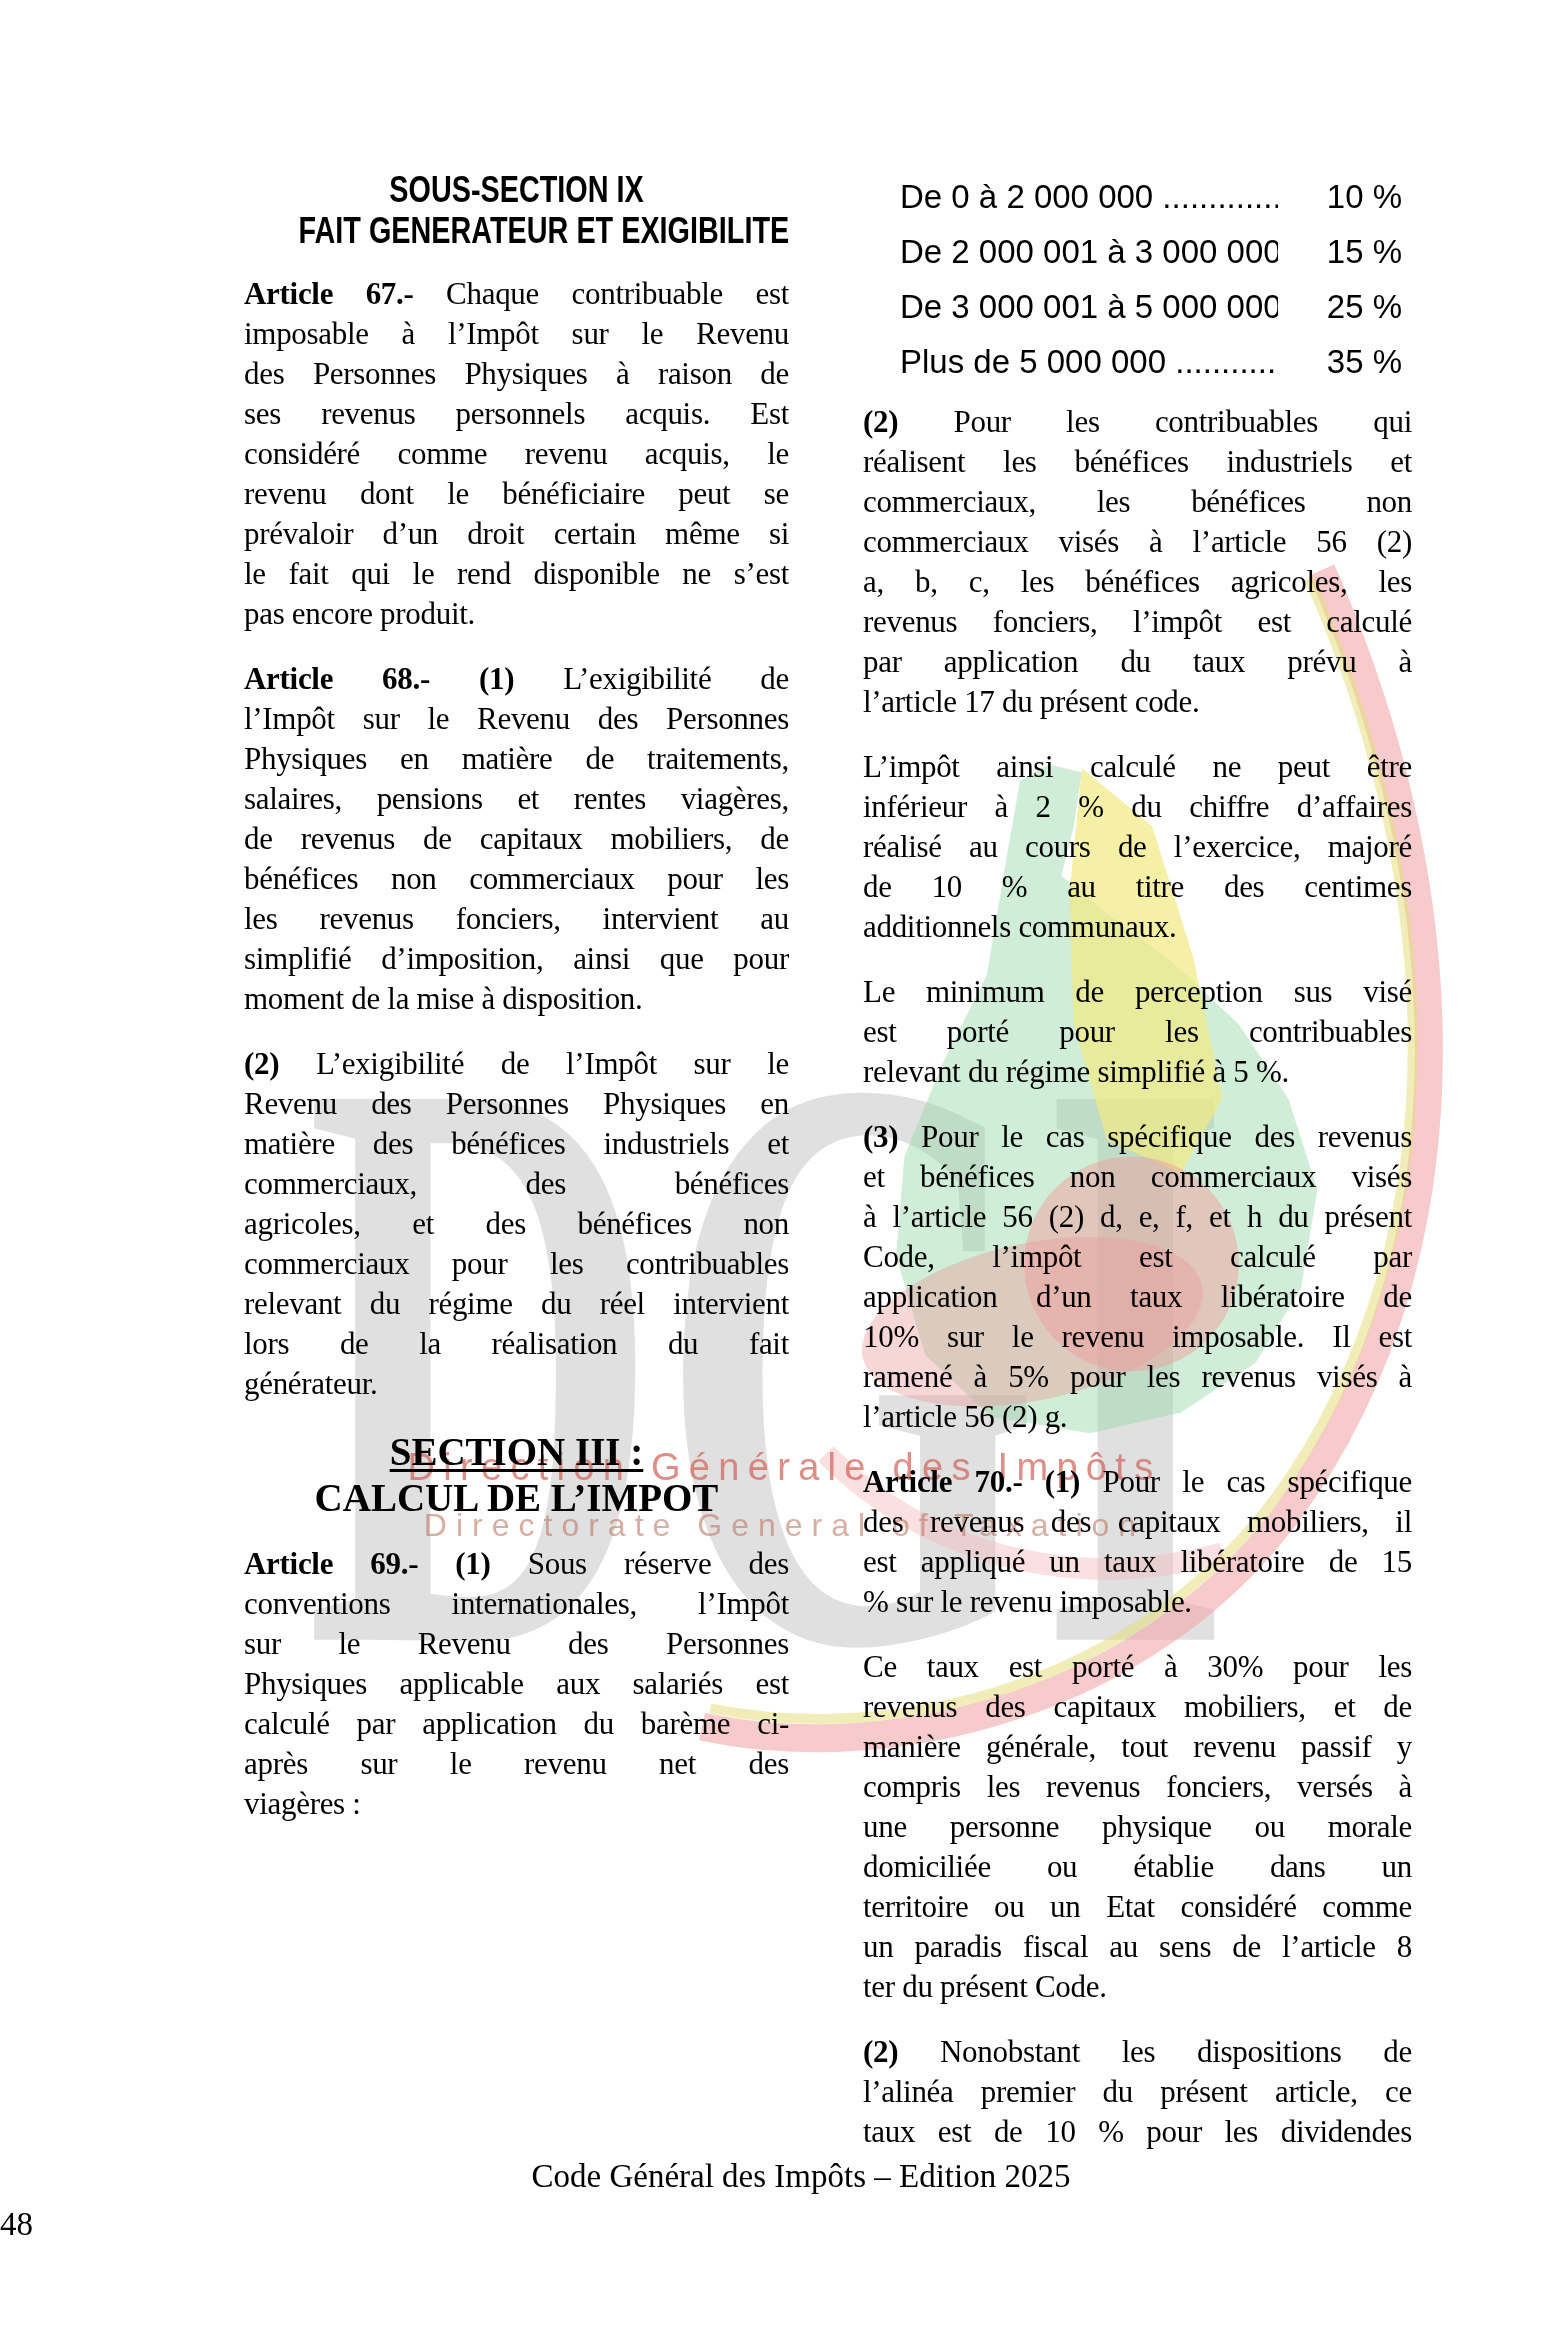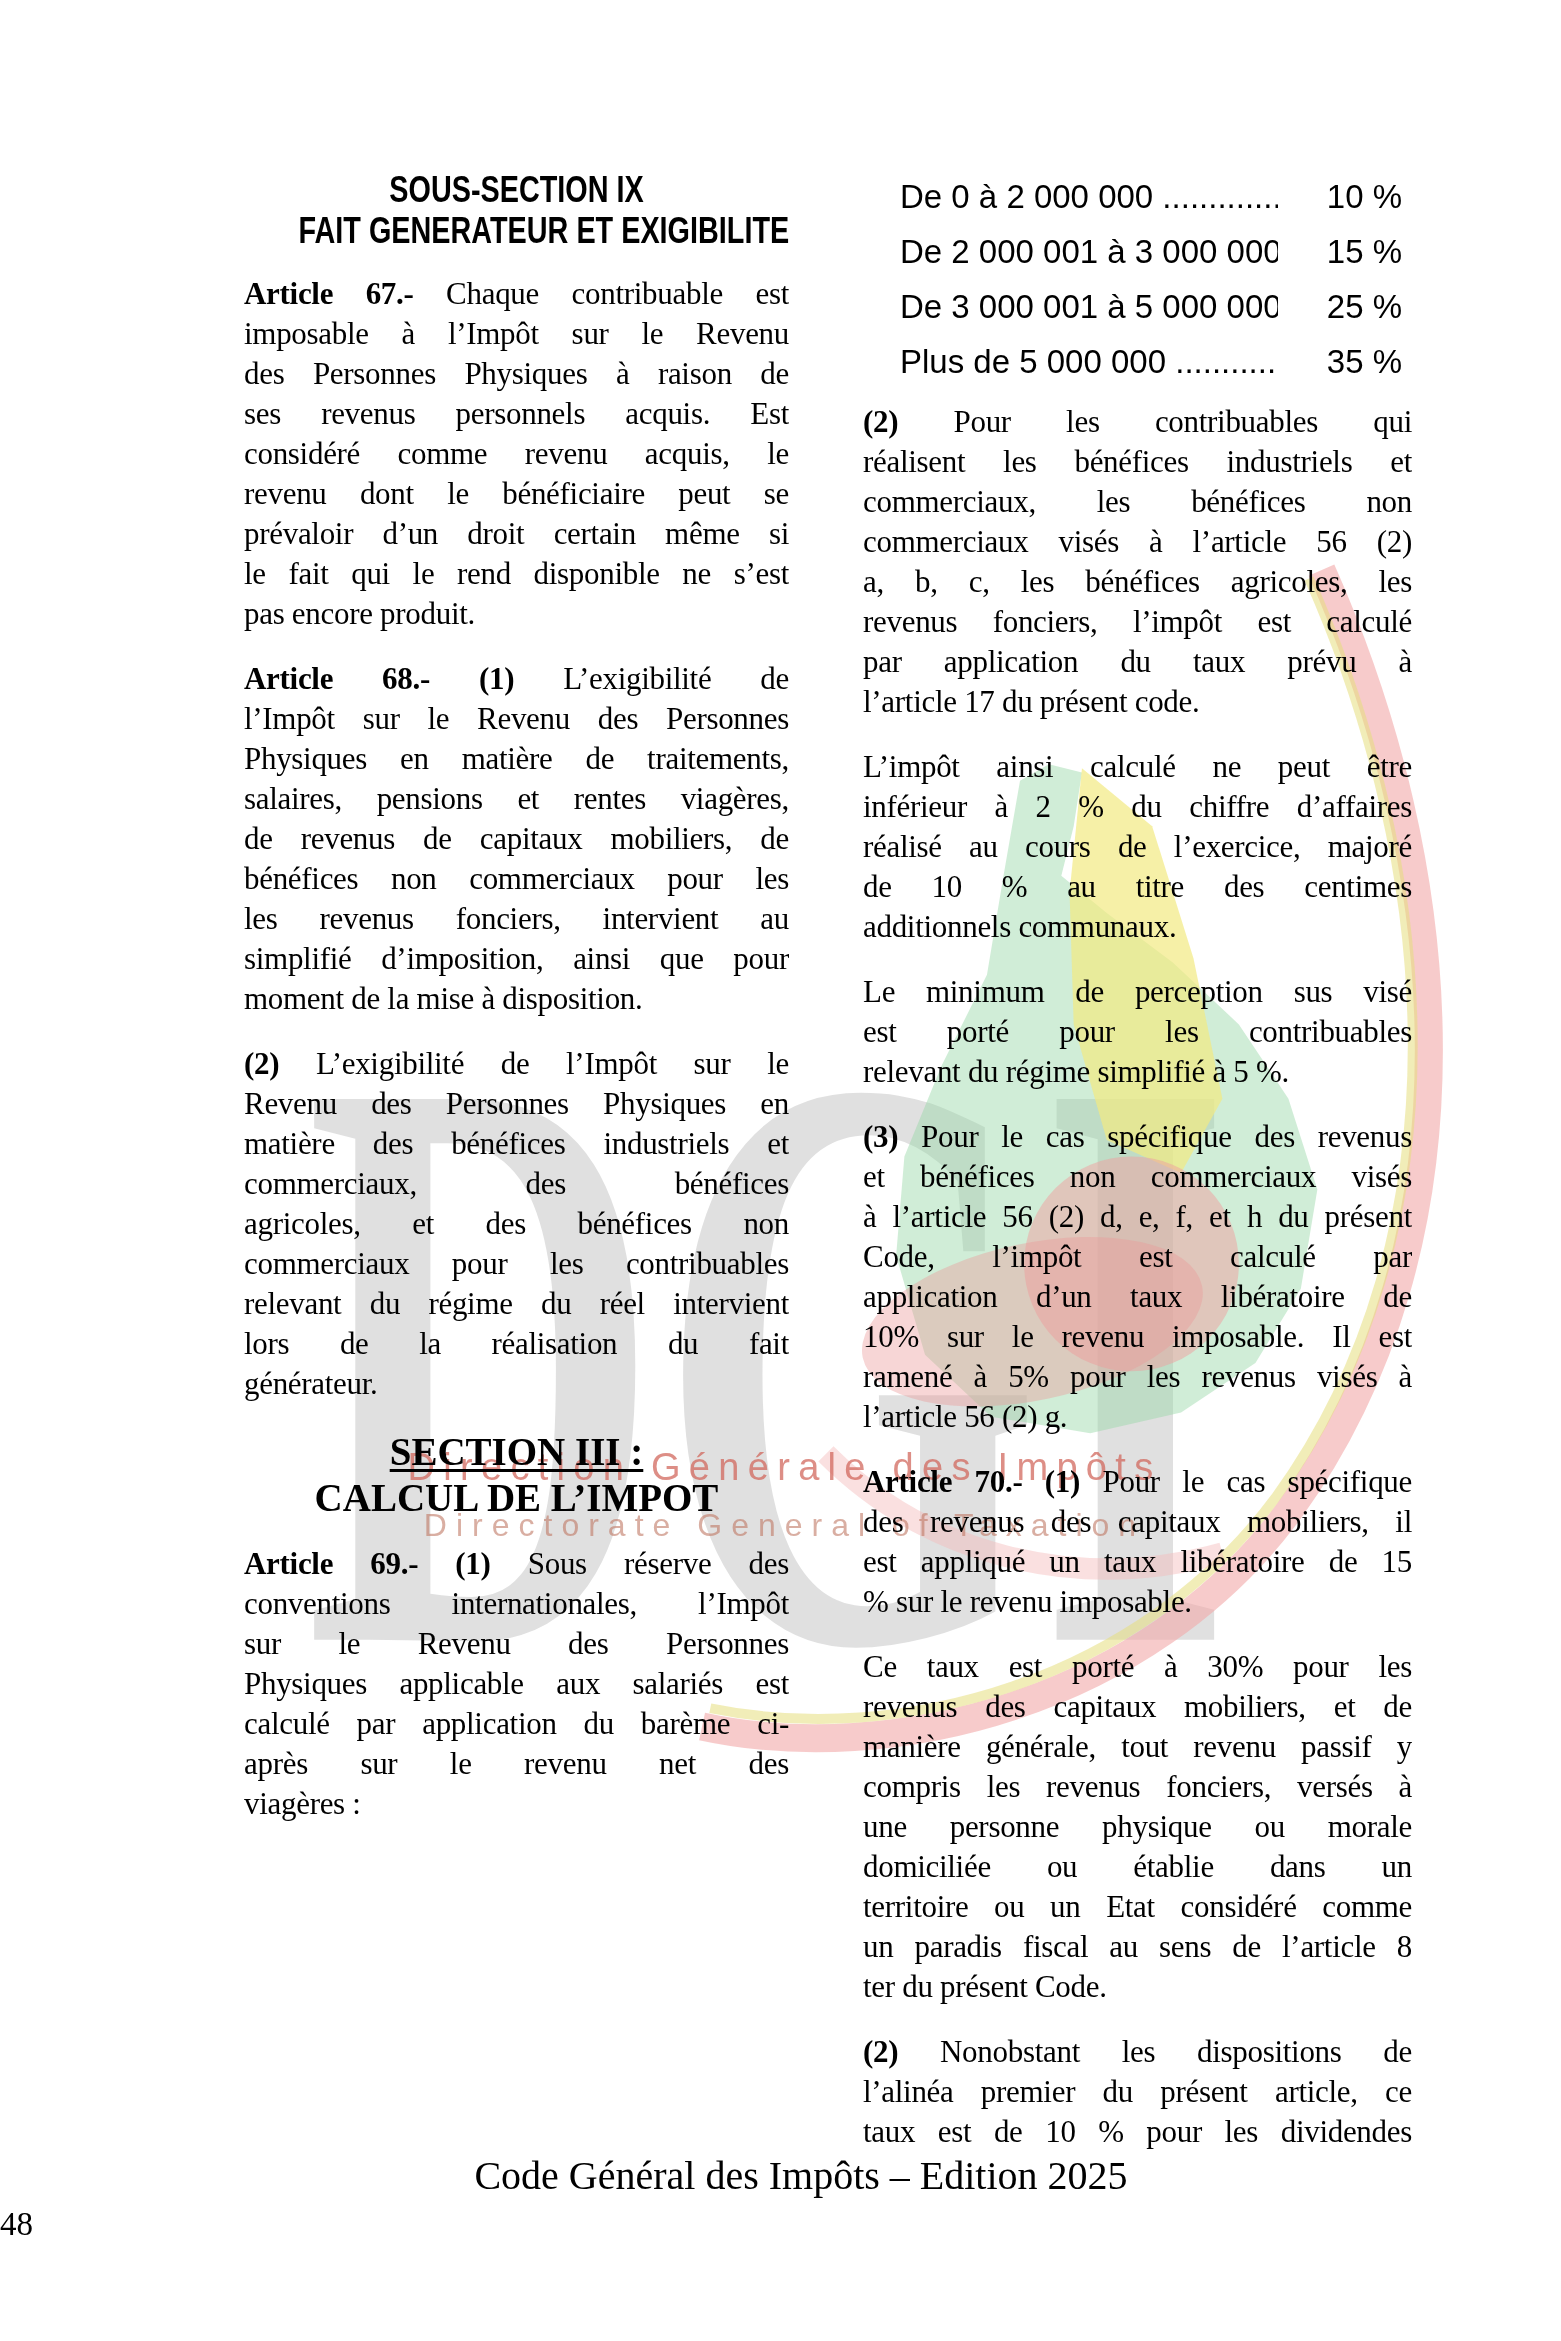--- a/index.html
+++ b/index.html
@@ -55,21 +55,21 @@
   .section-heading .u1 { text-decoration:underline; text-decoration-thickness:2.5px; text-underline-offset:4.1px; }
 
   
   .rates { font-family:"Liberation Sans", sans-serif; font-size:33px; margin-bottom:13.2px; }
   .trow { display:flex; height:55px; line-height:55px; }
   .tlabel { padding-left:37px; flex:1; white-space:nowrap; overflow:hidden; }
   .tvalue { width:124px; text-align:right; padding-right:10px; white-space:nowrap; }
 
   .footer-line {
     position:absolute; left:0; right:0; top:2156px;
-    text-align:center; font-size:40px; line-height:40px;padding-left:41px;
+    text-align:center; font-size:33px; line-height:40px;padding-left:41px;
   }
   .page-number {
     position:absolute; left:0; right:0; top:2204px;
     text-align:left; font-size:33px; line-height:40px;
   }
 </style>
 </head>
 <body>
 
 <div class="page">

